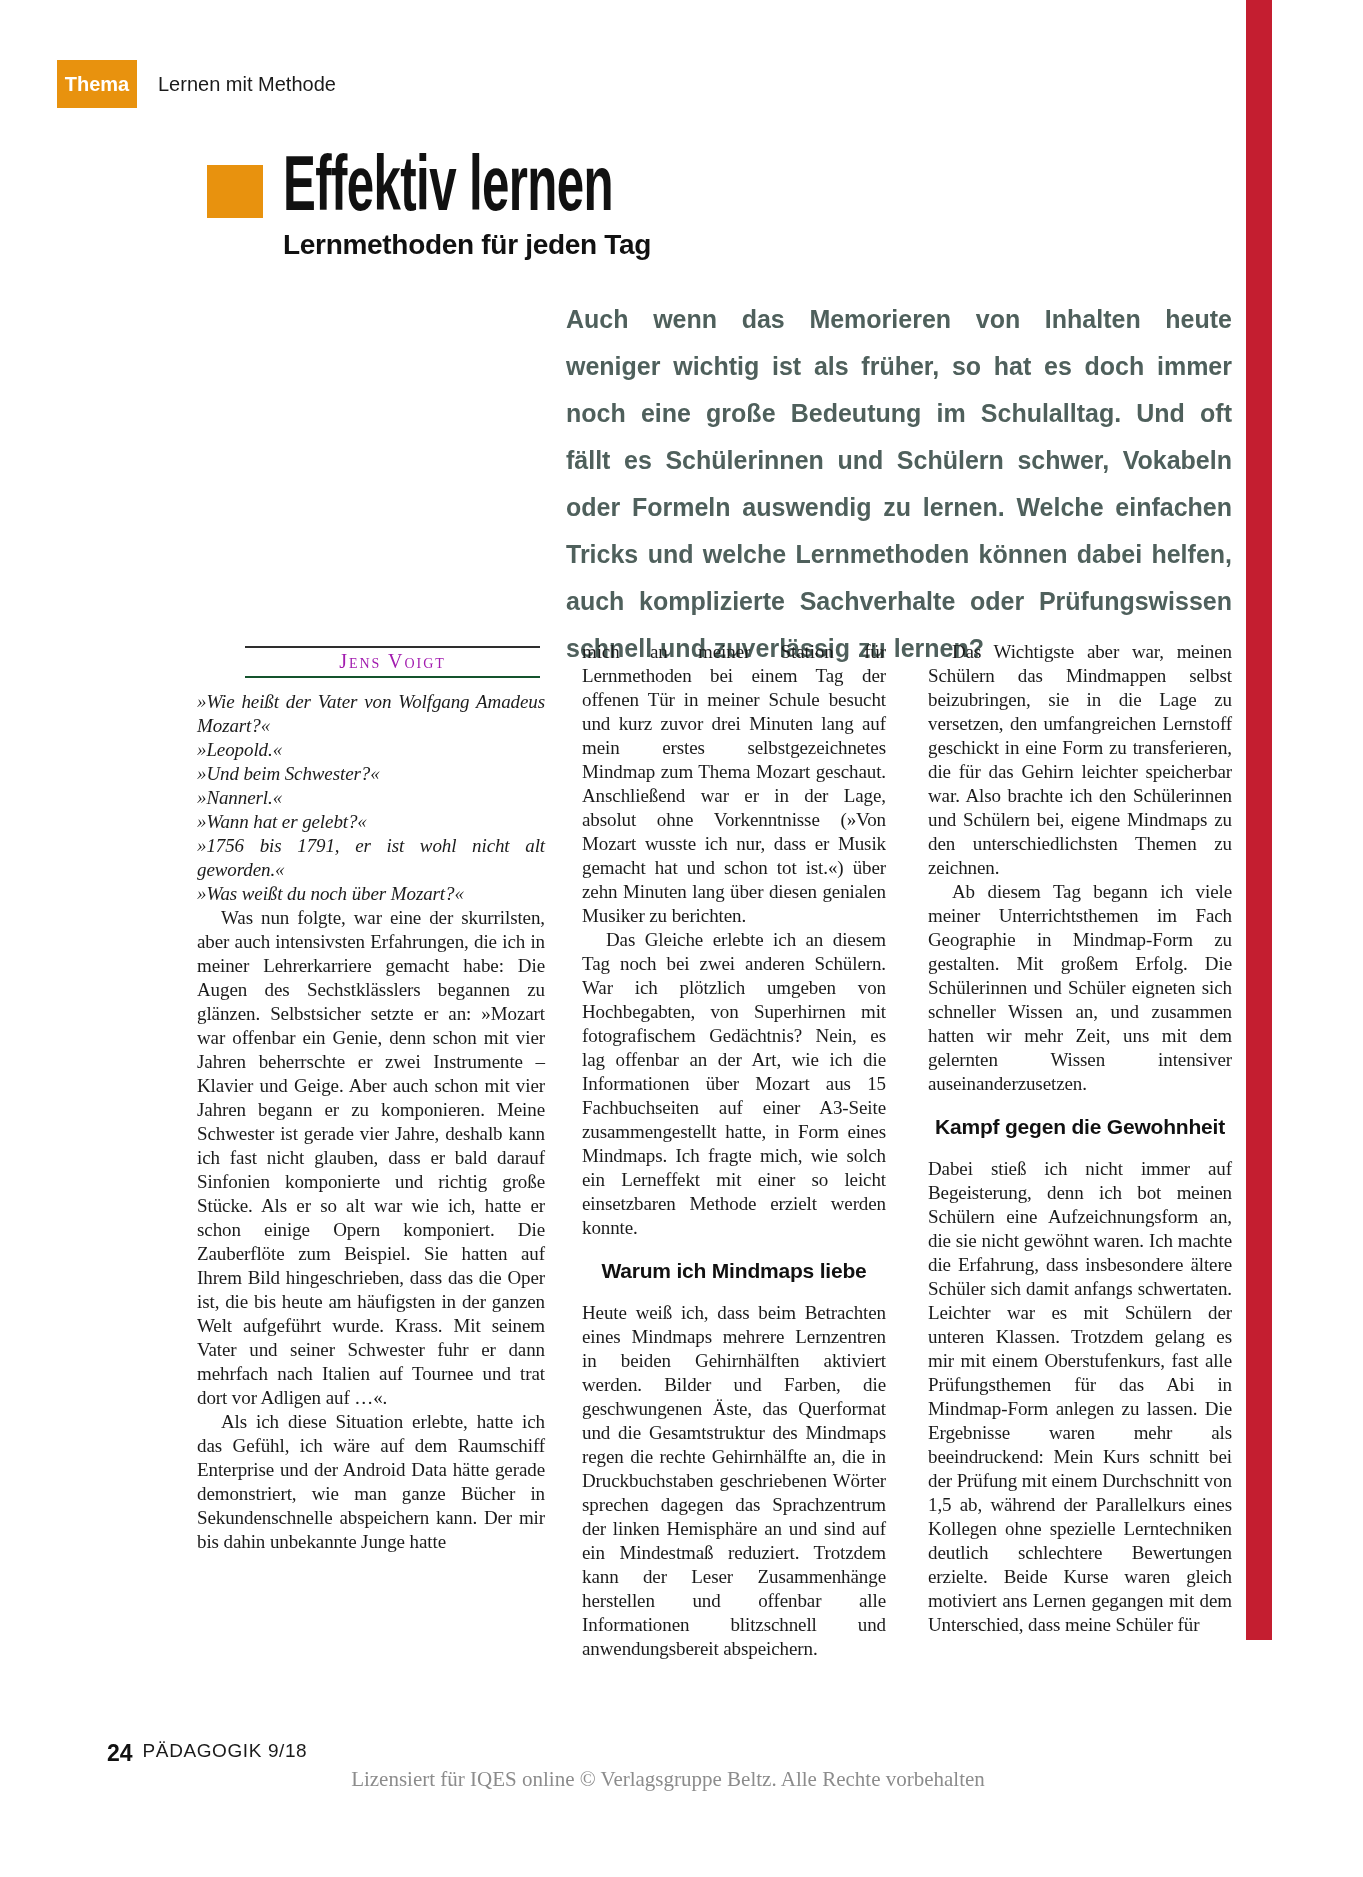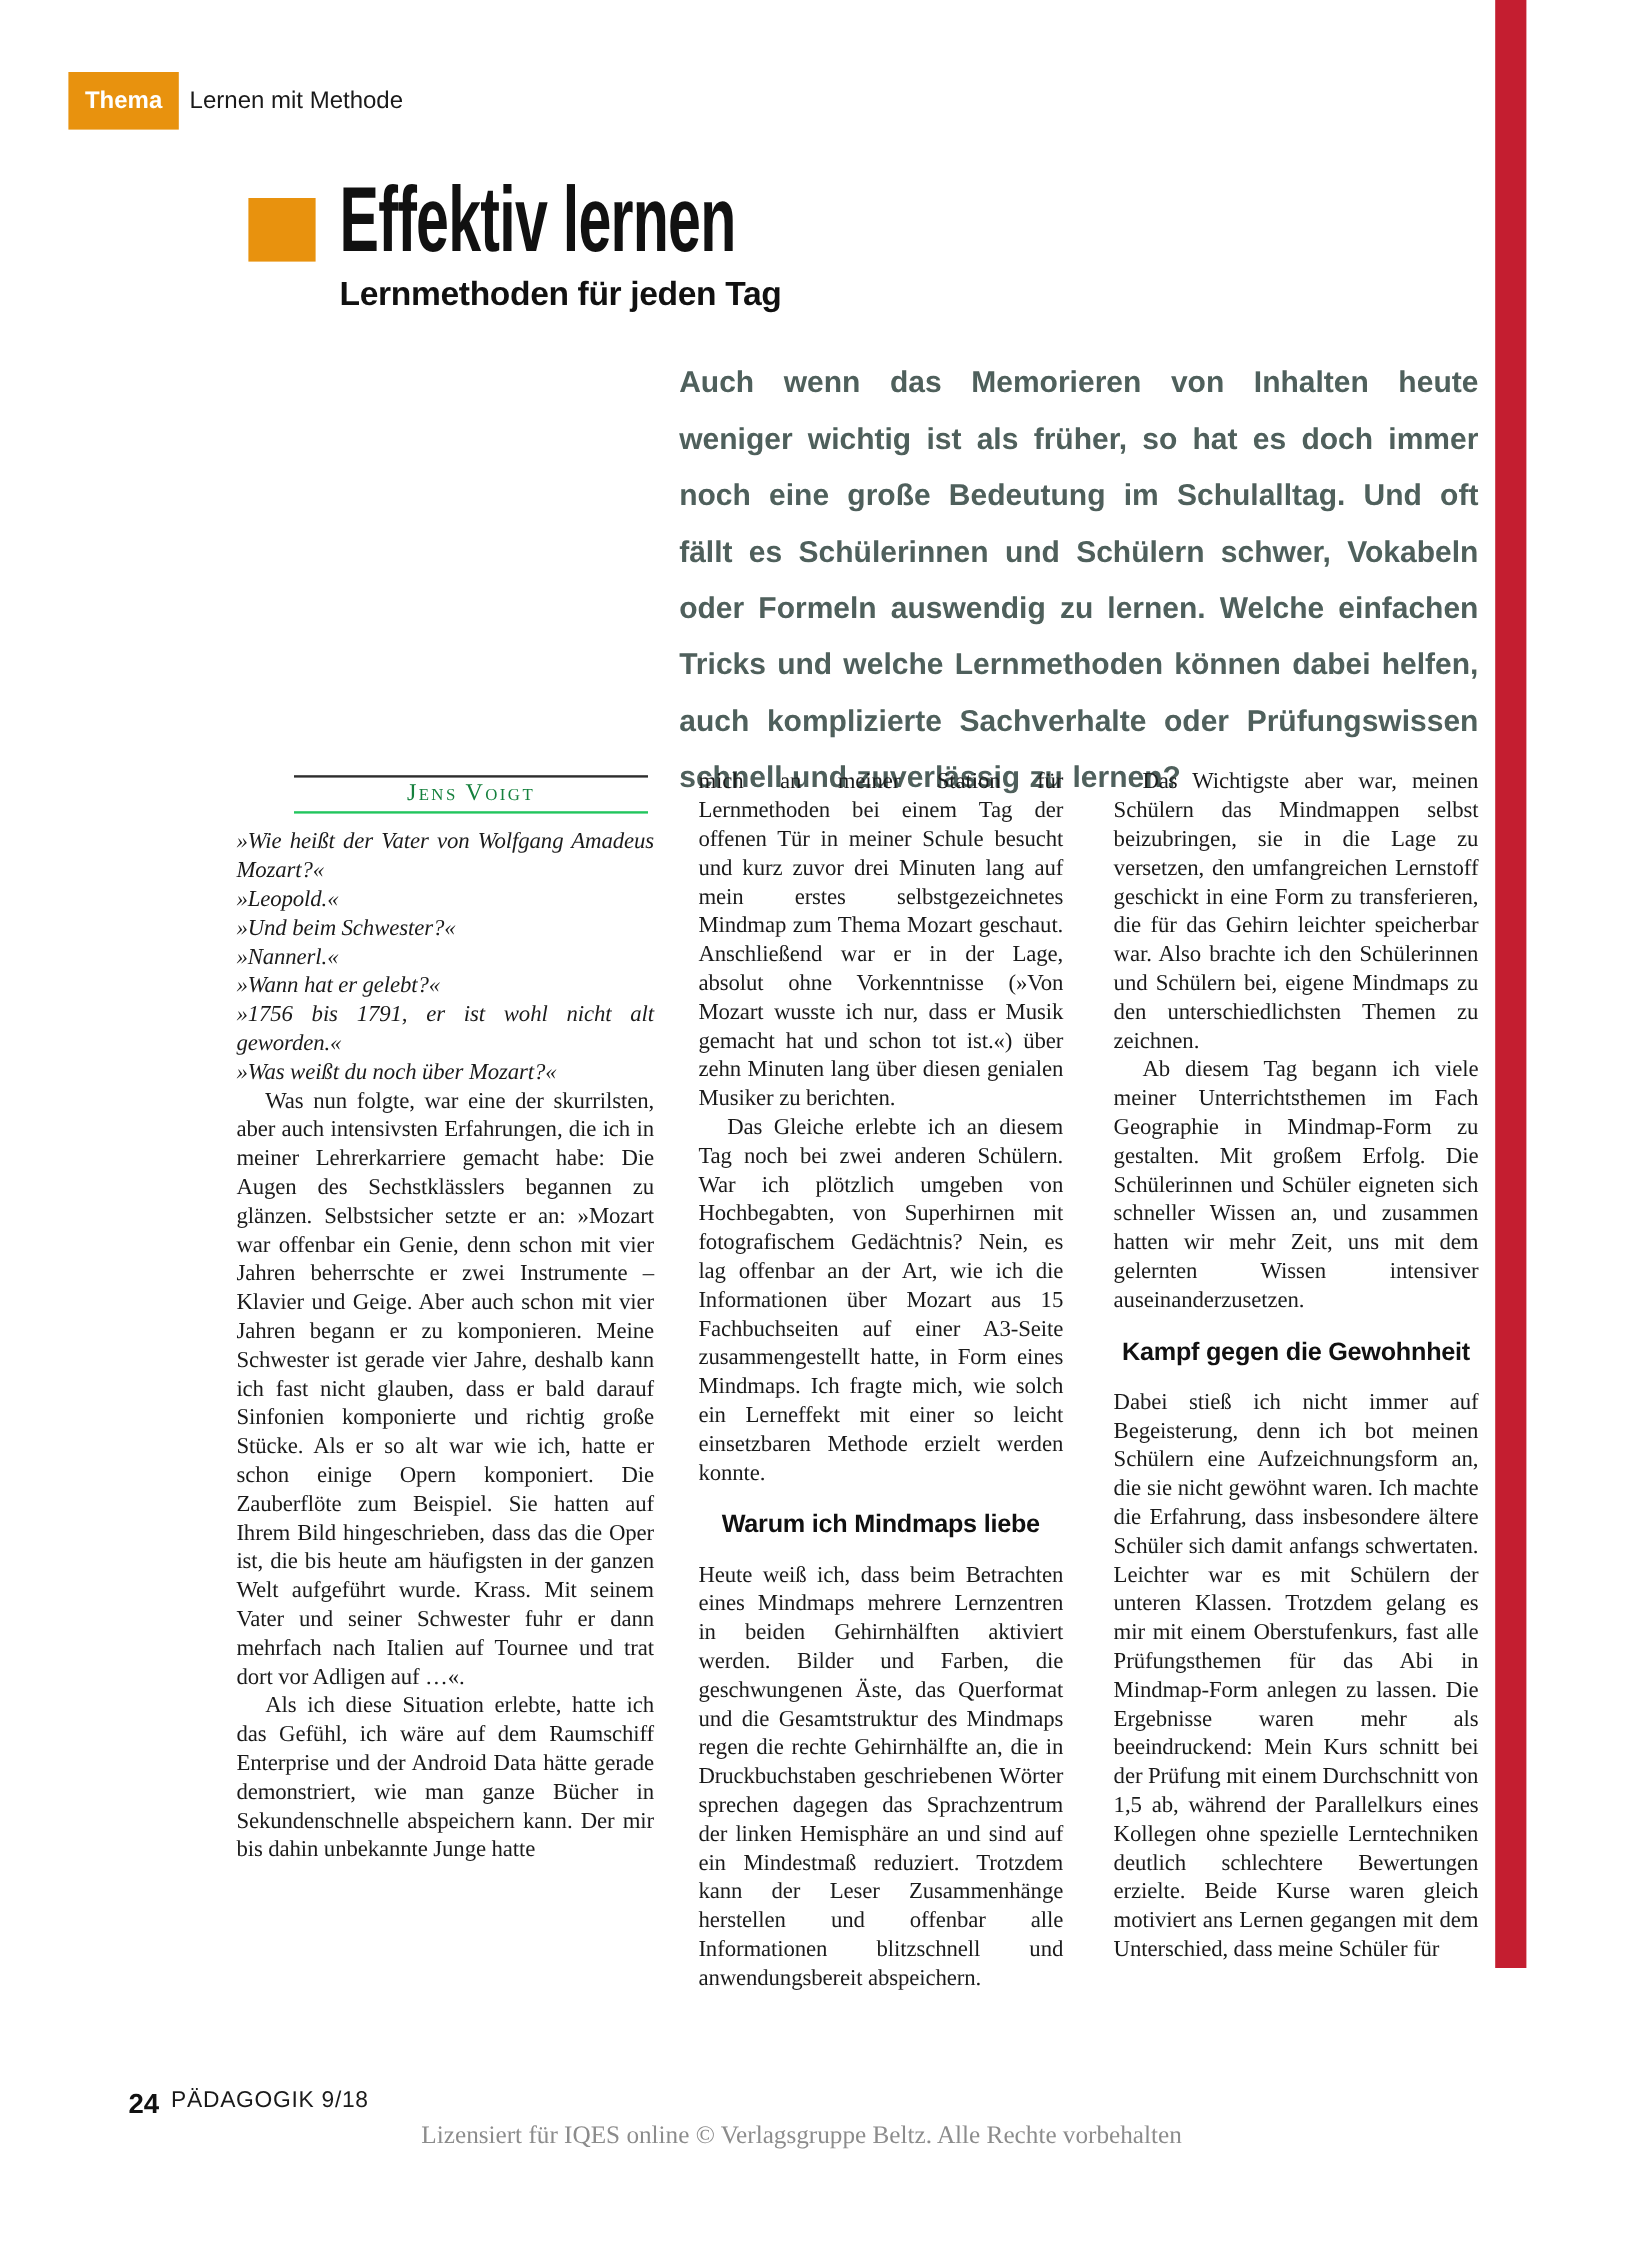--- a/index.html
+++ b/index.html
@@ -1,40 +1,40 @@
 <!DOCTYPE html>
 <html lang="de"><head>
 <meta charset="utf-8">
 <style>
   html,body{margin:0;padding:0;background:#ffffff;}
   .page{position:relative;width:1363px;height:1877px;background:#ffffff;overflow:hidden;
         font-family:"Liberation Sans",sans-serif;color:#1b1b1b;}
   
   .edge-bar{position:absolute;left:1246px;top:0;width:26px;height:1640px;}
   
-  .thema-box{position:absolute;left:57px;top:60px;width:92px;height:48px;
+  .thema-box{position:absolute;left:57px;top:60px;width:80px;height:48px;
              display:flex;align-items:center;justify-content:center;}
   .thema-box span{color:#ffffff;font-weight:bold;font-size:20px;}
   .thema-topic{position:absolute;left:158px;top:60px;height:48px;line-height:48px;
                font-size:20px;color:#1a1a1a;}
   
   .title-square{position:absolute;left:207px;top:165px;width:56px;height:53px;}
   .article-title{position:absolute;left:283px;top:143px;font-size:77px;font-weight:bold;
                  line-height:80px;letter-spacing:-1px;transform:scaleX(0.64);
                  transform-origin:left top;white-space:nowrap;color:#111;}
   .article-subtitle{position:absolute;left:283px;top:229px;font-size:28px;font-weight:bold;
                     letter-spacing:-0.3px;color:#111;white-space:nowrap;}
   
   .intro{position:absolute;left:566px;top:296px;width:666px;font-size:25px;font-weight:bold;
          line-height:47px;text-align:justify;word-spacing:1px;hyphens:auto;}
   
   .author-block{position:absolute;left:245px;top:646px;width:295px;text-align:center;
-                border-top:2px solid #2e2e2e;border-bottom:2px solid #22c55e;padding:2px 0 3px 0;
+                border-top:2px solid #2e2e2e;border-bottom:2px solid #14532d;padding:2px 0 3px 0;
                 font-family:"Liberation Serif",serif;font-size:20px;font-variant:small-caps;
-                letter-spacing:2px;color:#15803d;}
+                letter-spacing:2px;color:#a21caf;}
   
   .col{position:absolute;font-family:"Liberation Serif",serif;font-size:19px;line-height:24px;
        text-align:justify;color:#1b1b1b;hyphens:auto;letter-spacing:-0.1px;}
   .col-1{left:197px;top:690px;width:348px;}
   .col-2{left:582px;top:640px;width:304px;}
   .col-3{left:928px;top:640px;width:304px;}
   .dialogue div{font-style:italic;text-align:justify;}
   .para{margin:0;}
   .para.indent{text-indent:24px;}
   .col-heading{font-family:"Liberation Sans",sans-serif;font-size:21px;font-weight:bold;

